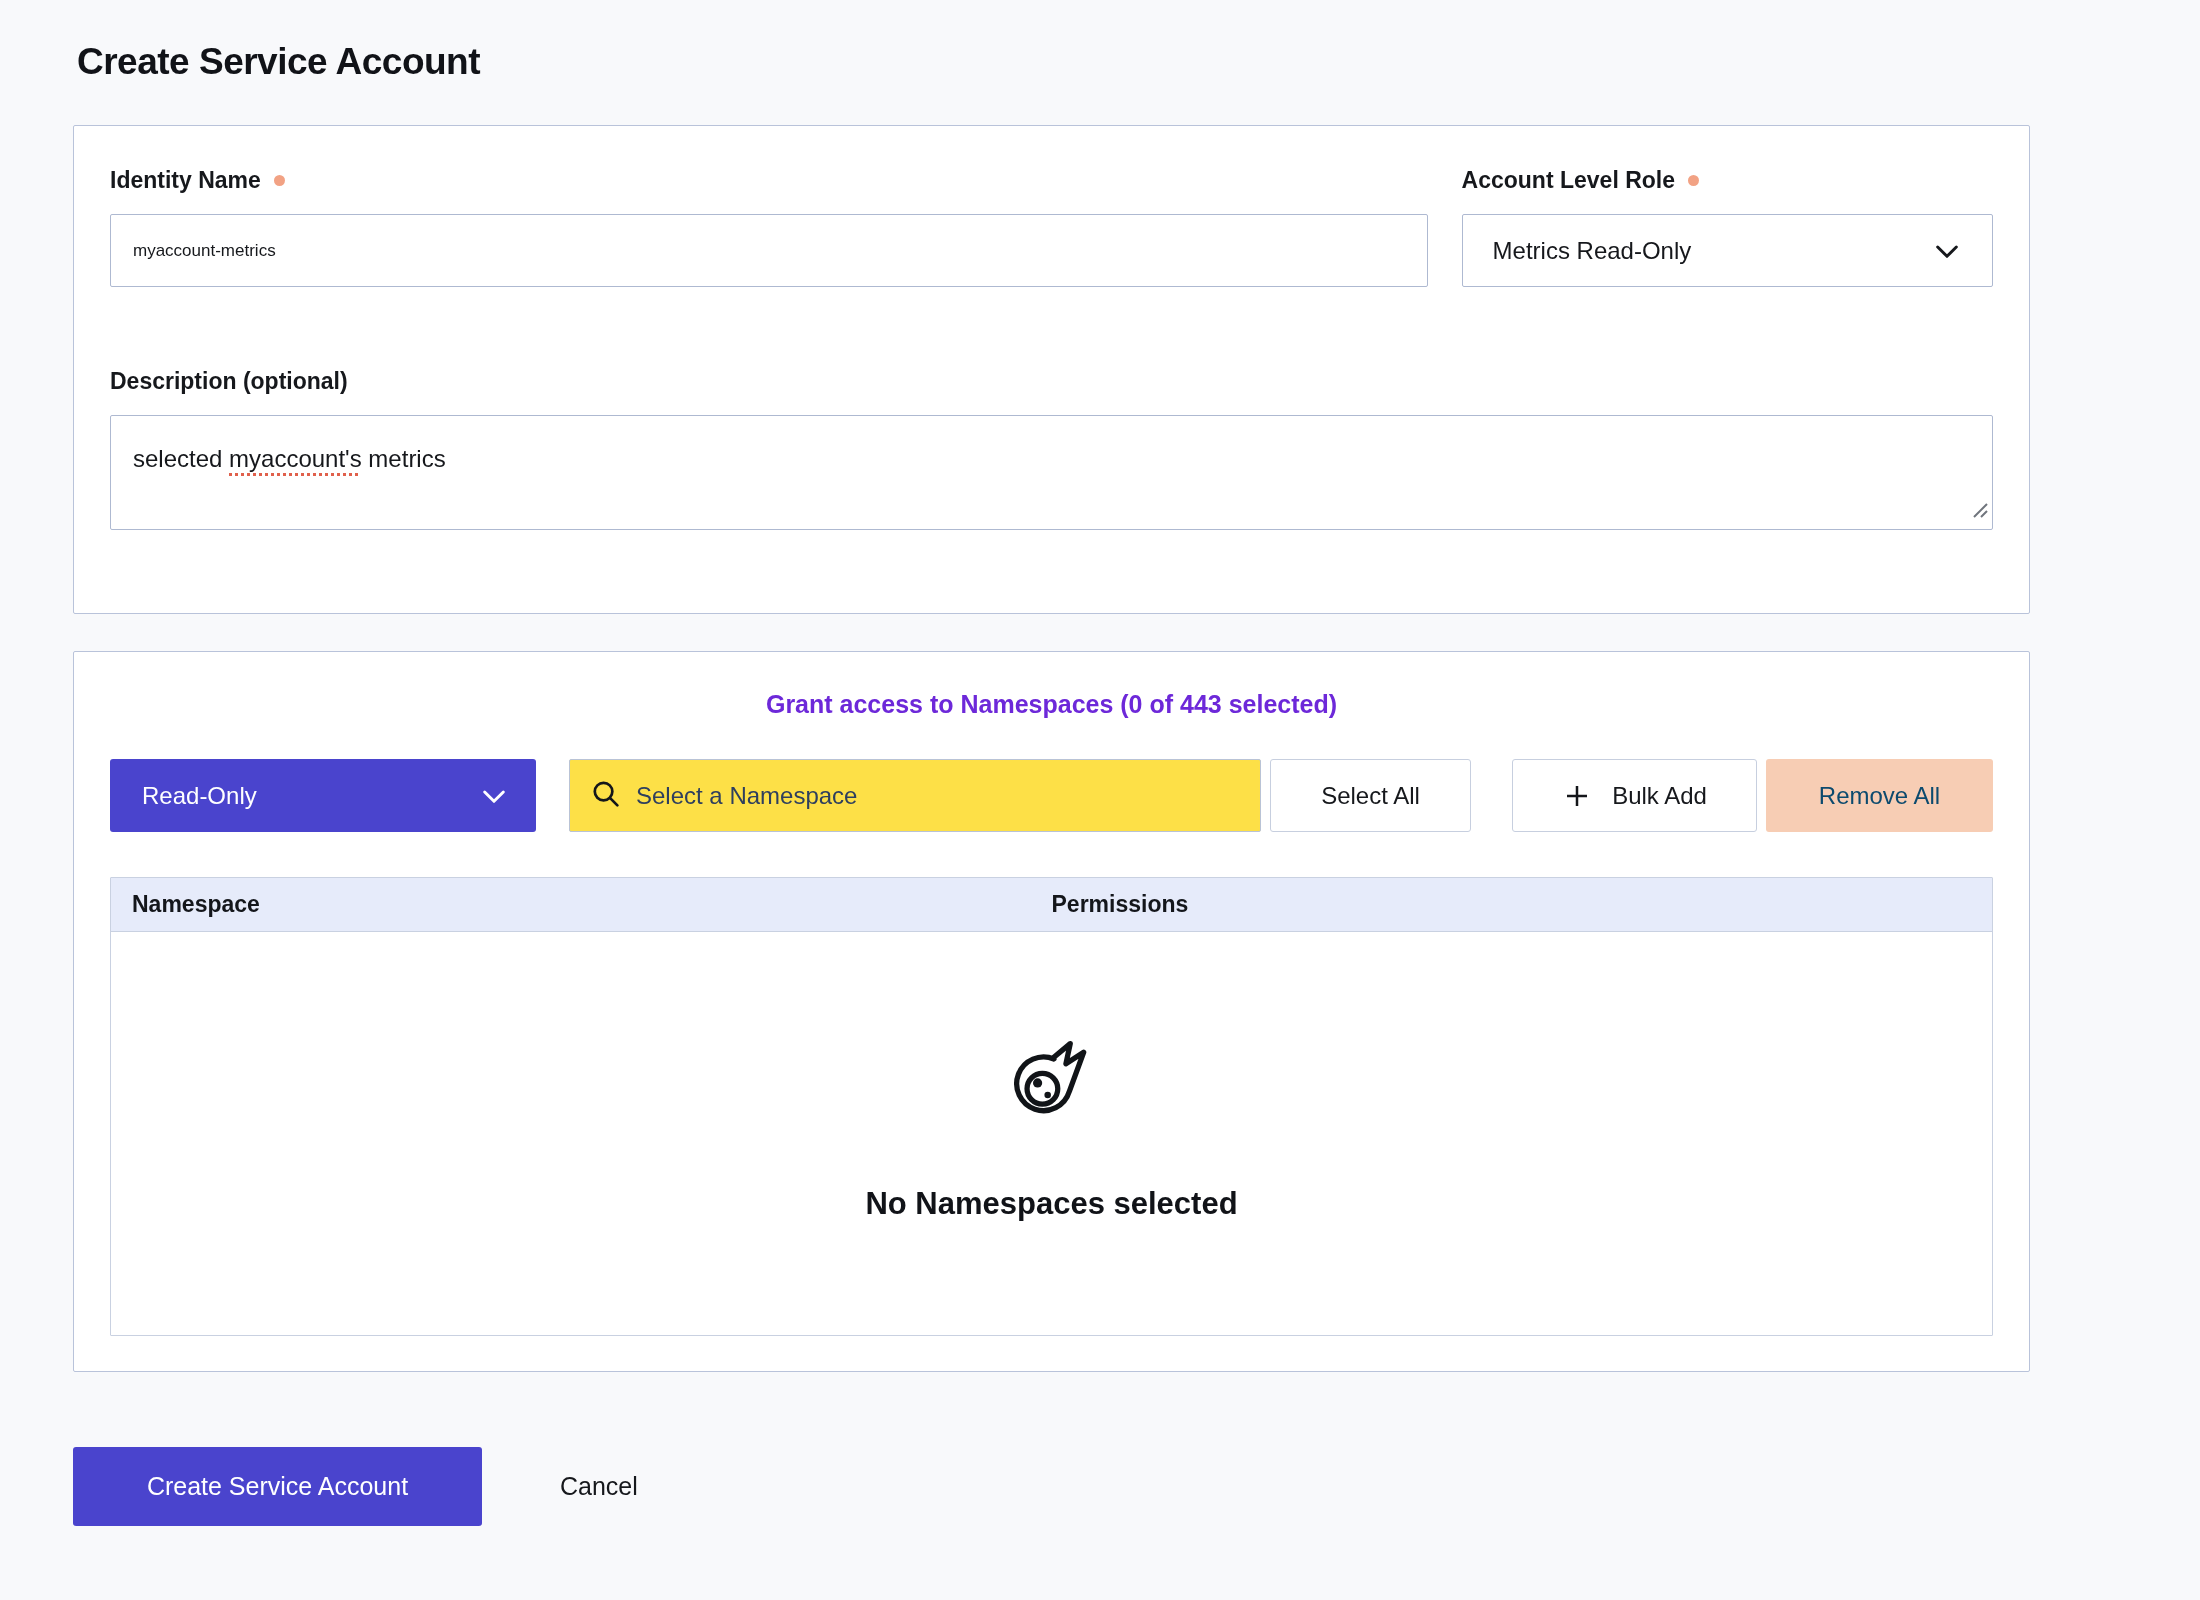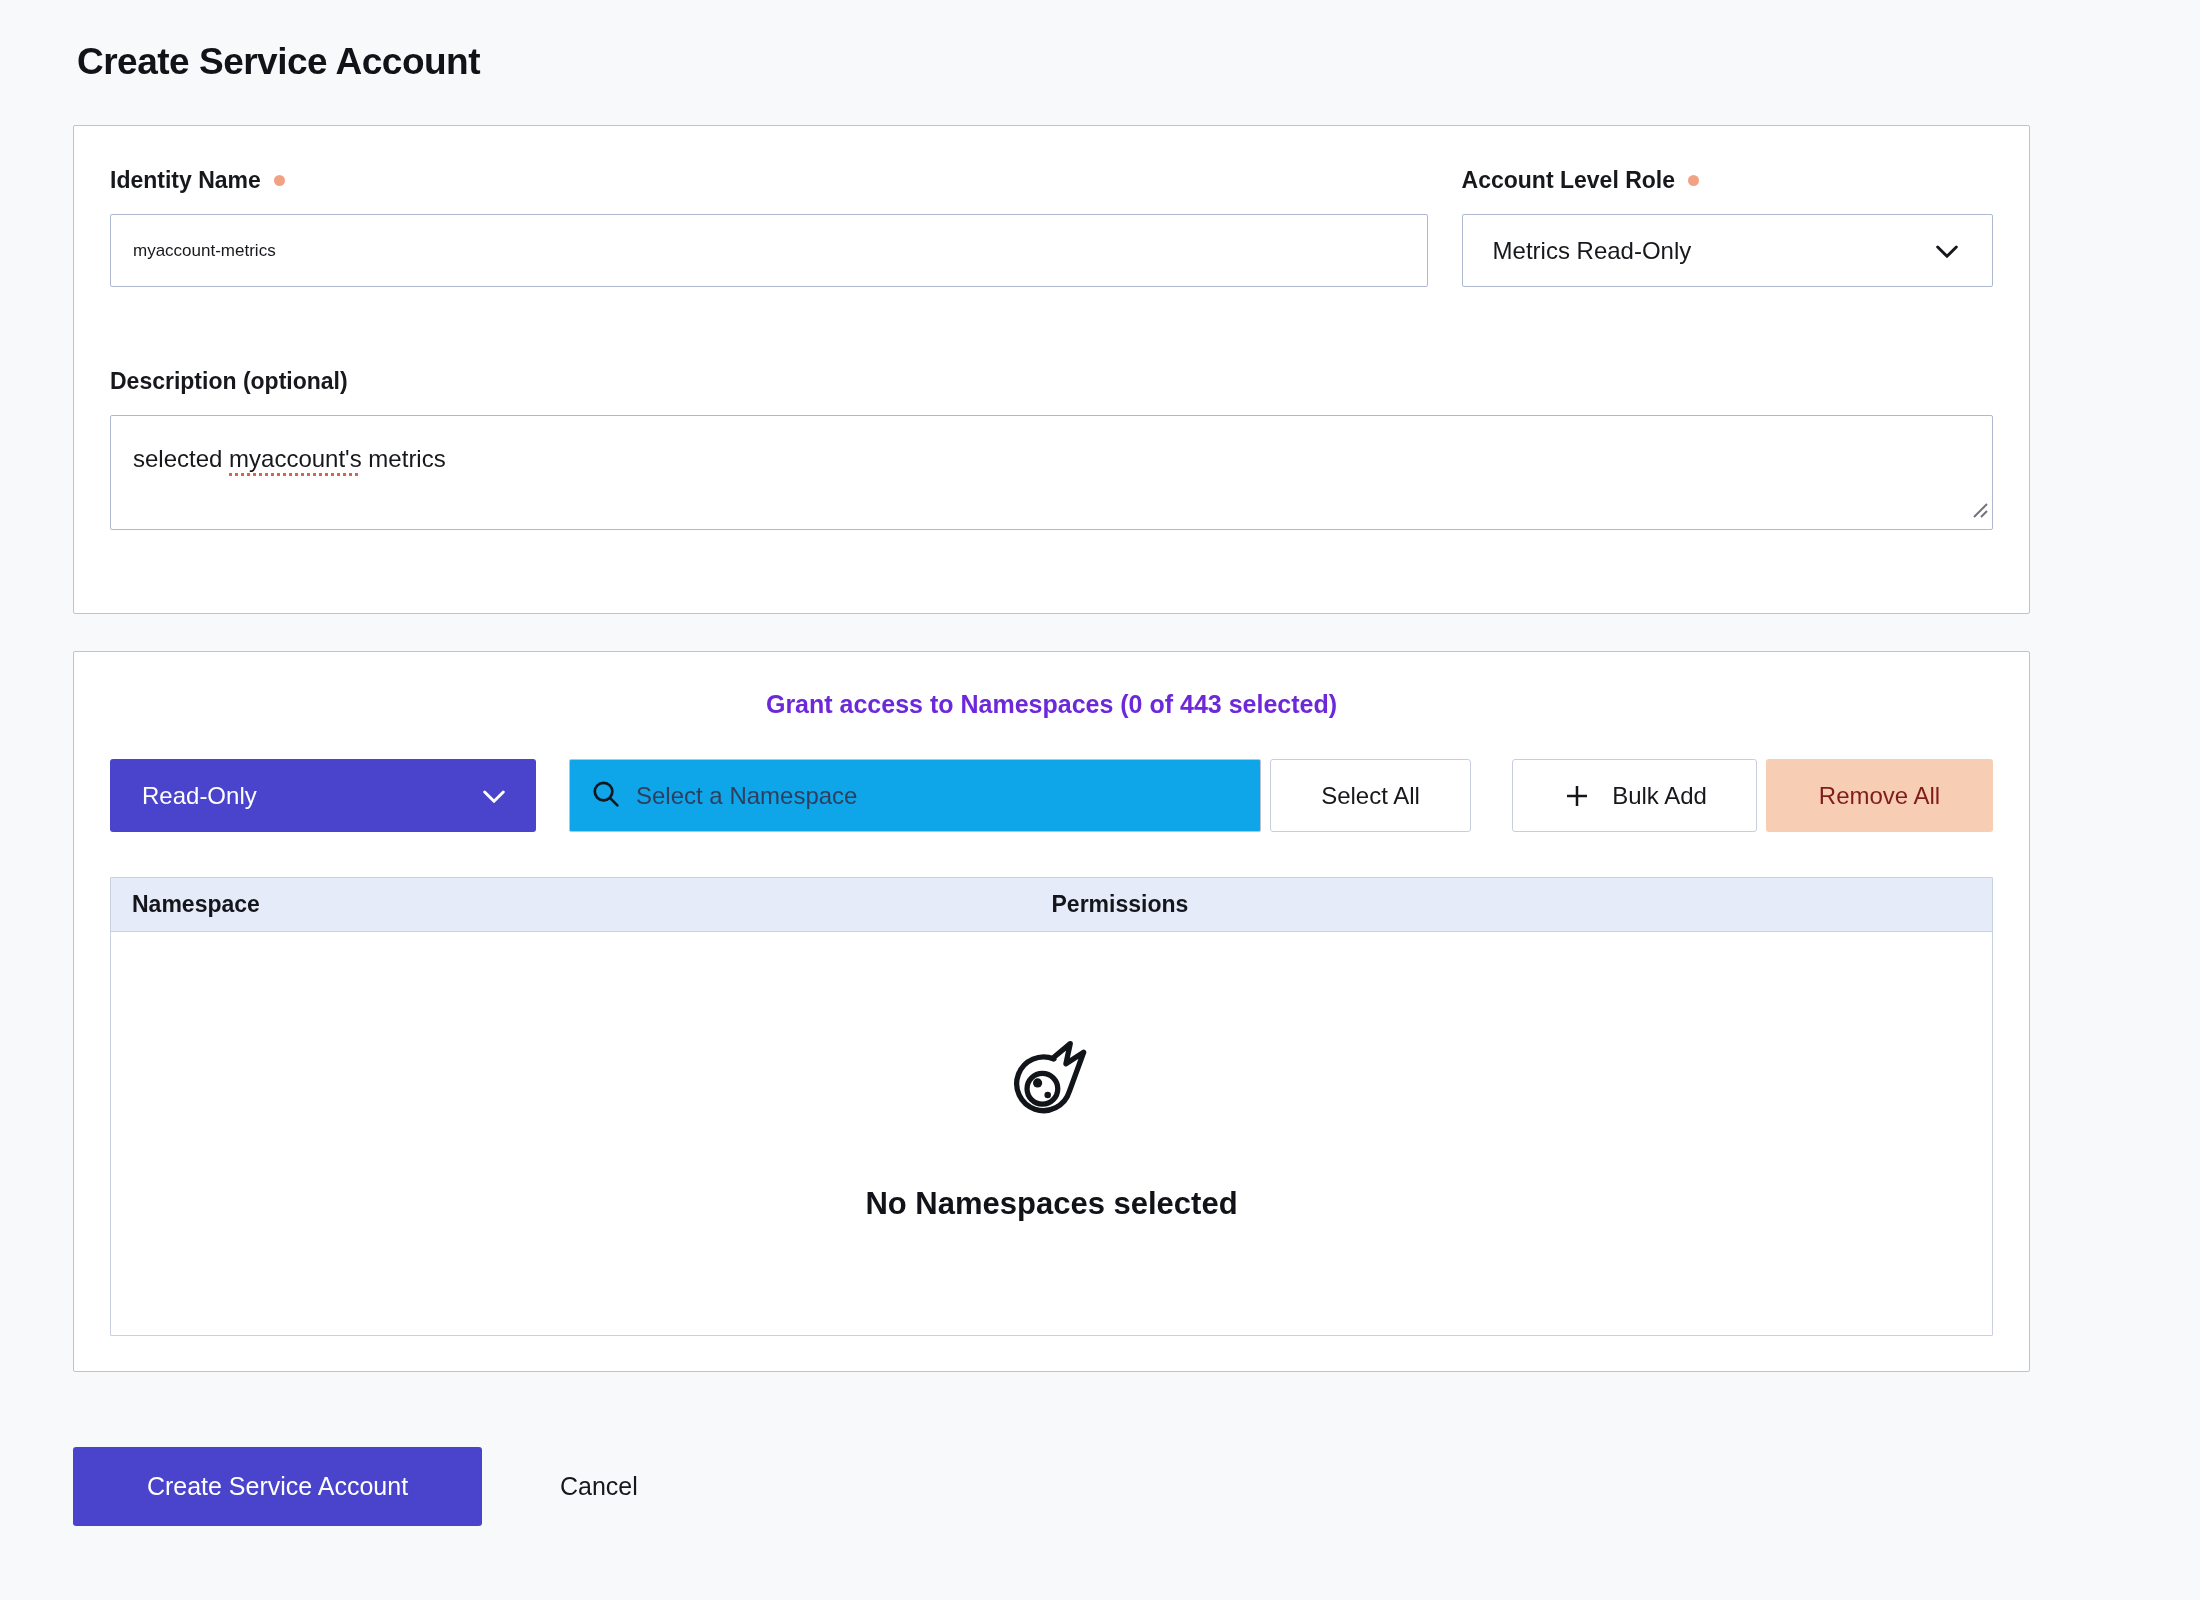--- a/index.html
+++ b/index.html
@@ -75,31 +75,31 @@
     font-size: 24px; display: flex; align-items: center; justify-content: center;
     cursor: pointer; background: #fff; border: 1.5px solid #c7cfdf; color: #16181c;
   }
   .btn-role {
     width: 426px; background: #4a44cd; border: none; color: #ffffff;
     justify-content: space-between; padding: 0 26px 0 32px; margin-right: 24px;
     font-weight: 400;
   }
   .search-wrap {
     flex: 1; height: 73px; border: 1.5px solid #b9c3d6; border-radius: 2px;
-    background: #0ea5e9; display: flex; align-items: center; padding: 0 20px; gap: 15px;
+    background: #fde047; display: flex; align-items: center; padding: 0 20px; gap: 15px;
   }
   .search-wrap input {
     flex: 1; border: none; outline: none; font-family: inherit;
     font-size: 24px; color: #16181c; background: transparent;
   }
   .search-wrap input::placeholder { color: #2e3f5e; opacity: 1; }
   .btn-select-all { width: 201px; }
   .btn-bulk-add { width: 245px; gap: 20px; margin-left: 32px; }
   .btn-remove-all {
-    width: 227px; background: #f7cdb4; border: none; color: #7f1d1d;
+    width: 227px; background: #f7cdb4; border: none; color: #0c4a6e;
     cursor: default;
   }
 
   .ns-table { margin-top: 45px; border: 1.5px solid #c9d1e1; border-radius: 1px; }
   .ns-table-header {
     display: flex; background: #e6ebfa; height: 54px; align-items: center;
     border-bottom: 1.5px solid #c9d1e1;
     font-size: 23px; font-weight: 600; color: #14161b;
   }
   .th-namespace { width: 50%; padding-left: 21px; }

